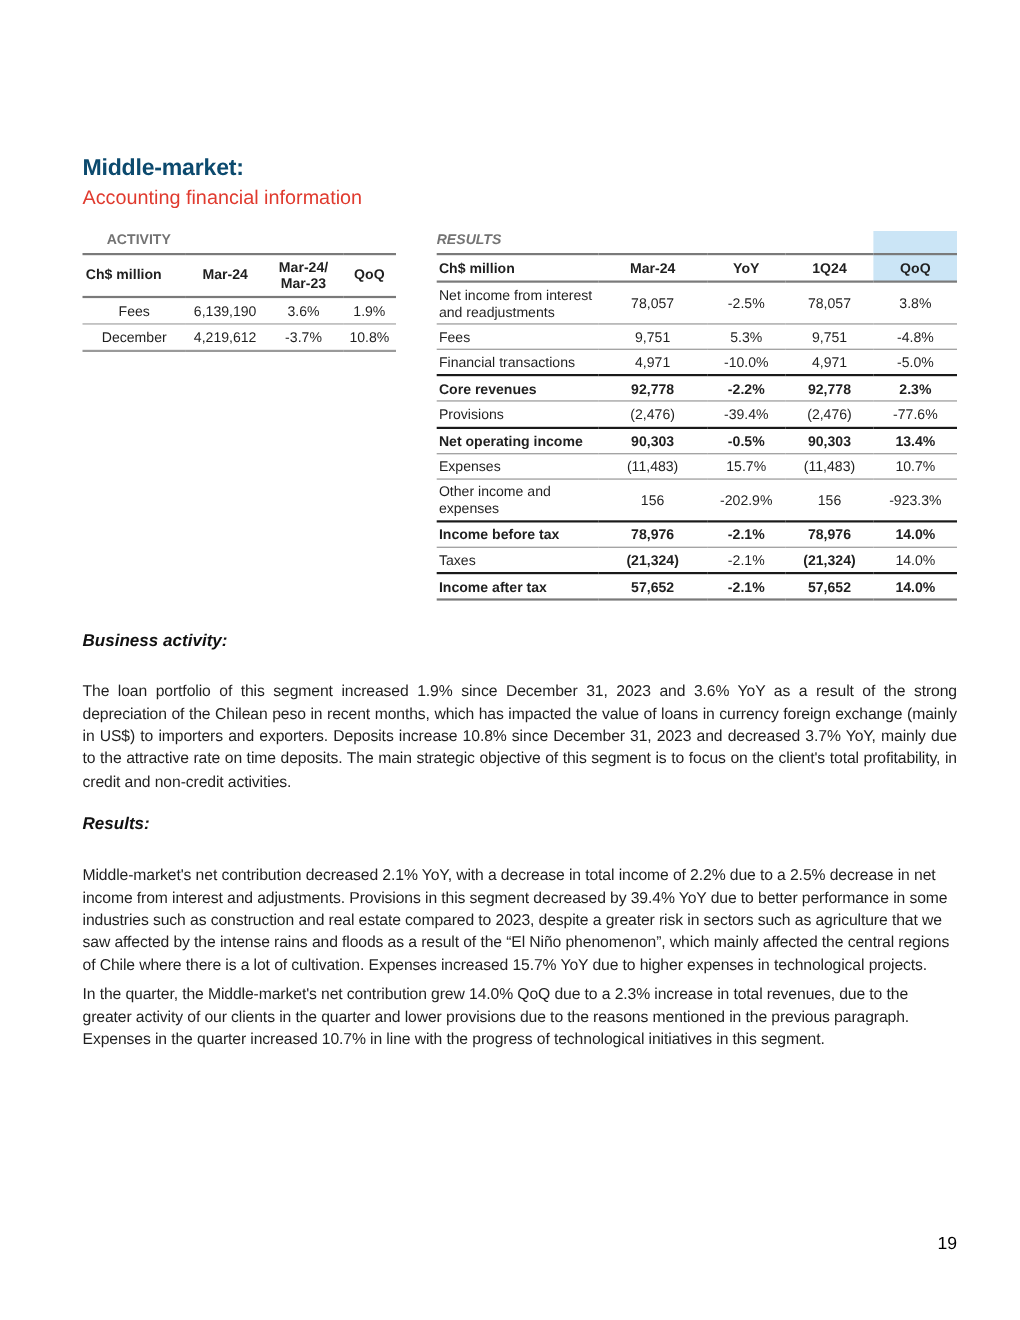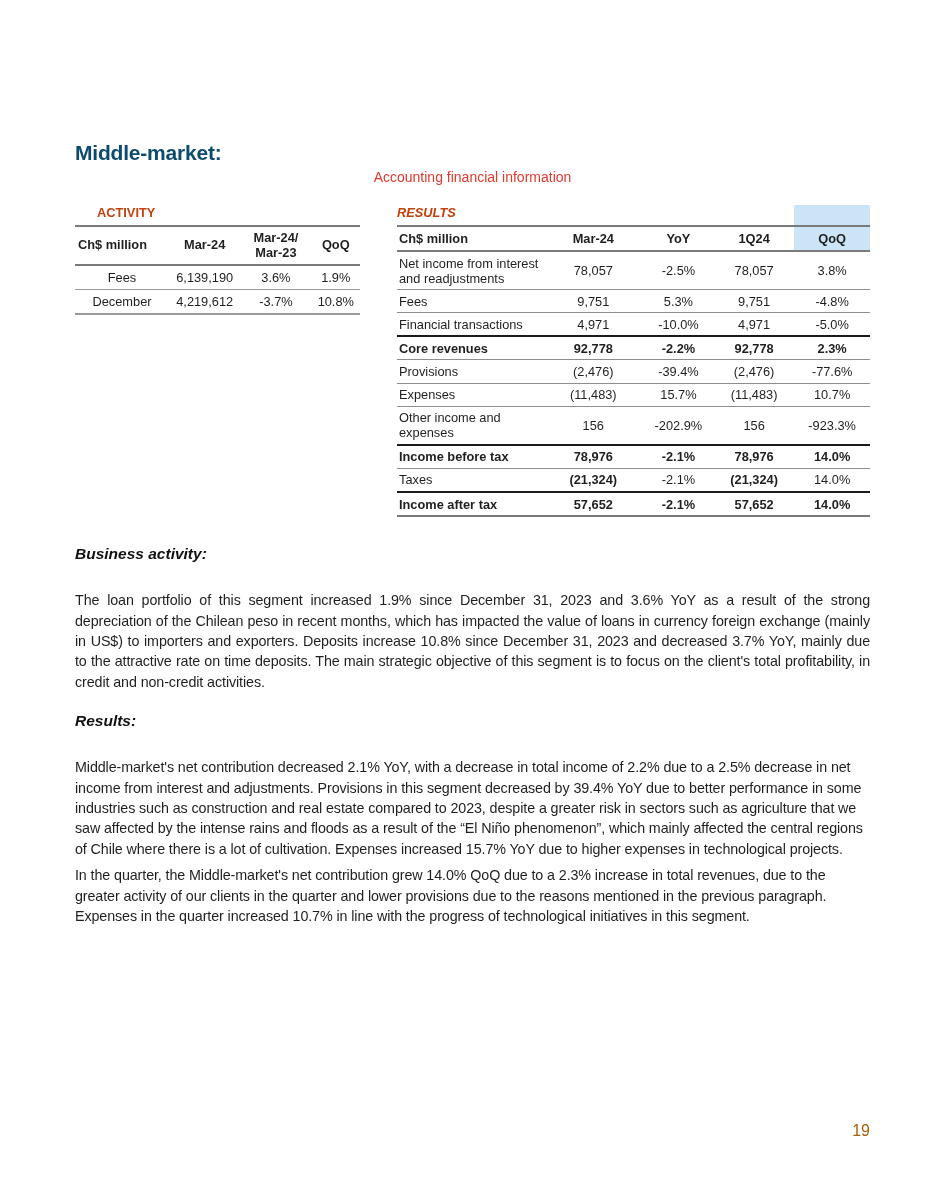--- a/index.html
+++ b/index.html
@@ -16,35 +16,34 @@
   
   .h-title{
     color:#0c4a6e;
     font-size:21px;
     font-weight:bold;
     letter-spacing:-0.2px;
     margin:0 0 4px 0;
   }
   .h-sub{
     color:#e03a2e;
-    font-size:14px;
+    font-size:18px;
     margin:2px 0 20px 0;
-    text-align:center;
   }
   
   .tables-row{
     display:flex;
     justify-content:space-between;
     align-items:flex-start;
     width:795px;
   }
   .tbl-label{
     font-size:12.8px;
     font-weight:bold;
-    color:#c2410c;
+    color:#737373;
     padding-bottom:5px;
   }
   
   .activity-block{width:285px;}
   .activity-block .tbl-label{padding-left:22px;}
   table.activity{
     width:100%;
     border-collapse:collapse;
     border-top:2px solid #7a7a7a;
     border-bottom:2px solid #9a9a9a;
@@ -118,21 +117,21 @@
     line-height:20.4px;
     margin:27px 0 0 0;
   }
   p.body.justified{text-align:justify;}
   p.body.second{margin-top:6px;}
   
   .page-number{
     position:absolute;
     top:1122px;
     right:57px;
-    color:#a16207;
+    color:#000000;
     font-size:16px;
   }
 </style>
 </head>
 <body>
 
 <div class="page">
 
   <h1 class="h-title">Middle-market:</h1>
   <div class="h-sub">Accounting financial information</div>
@@ -212,20 +211,27 @@
             <td>92,778</td>
             <td>2.3%</td>
           </tr>
           <tr class="sep">
             <td class="lbl">Provisions</td>
             <td>(2,476)</td>
             <td>-39.4%</td>
             <td>(2,476)</td>
             <td>-77.6%</td>
           </tr>
+          <tr class="strong bold">
+            <td class="lbl">Net operating income</td>
+            <td>90,303</td>
+            <td>-0.5%</td>
+            <td>90,303</td>
+            <td>13.4%</td>
+          </tr>
           <tr class="sep">
             <td class="lbl">Expenses</td>
             <td>(11,483)</td>
             <td>15.7%</td>
             <td>(11,483)</td>
             <td>10.7%</td>
           </tr>
           <tr class="sep">
             <td class="lbl">Other income and expenses</td>
             <td>156</td>

